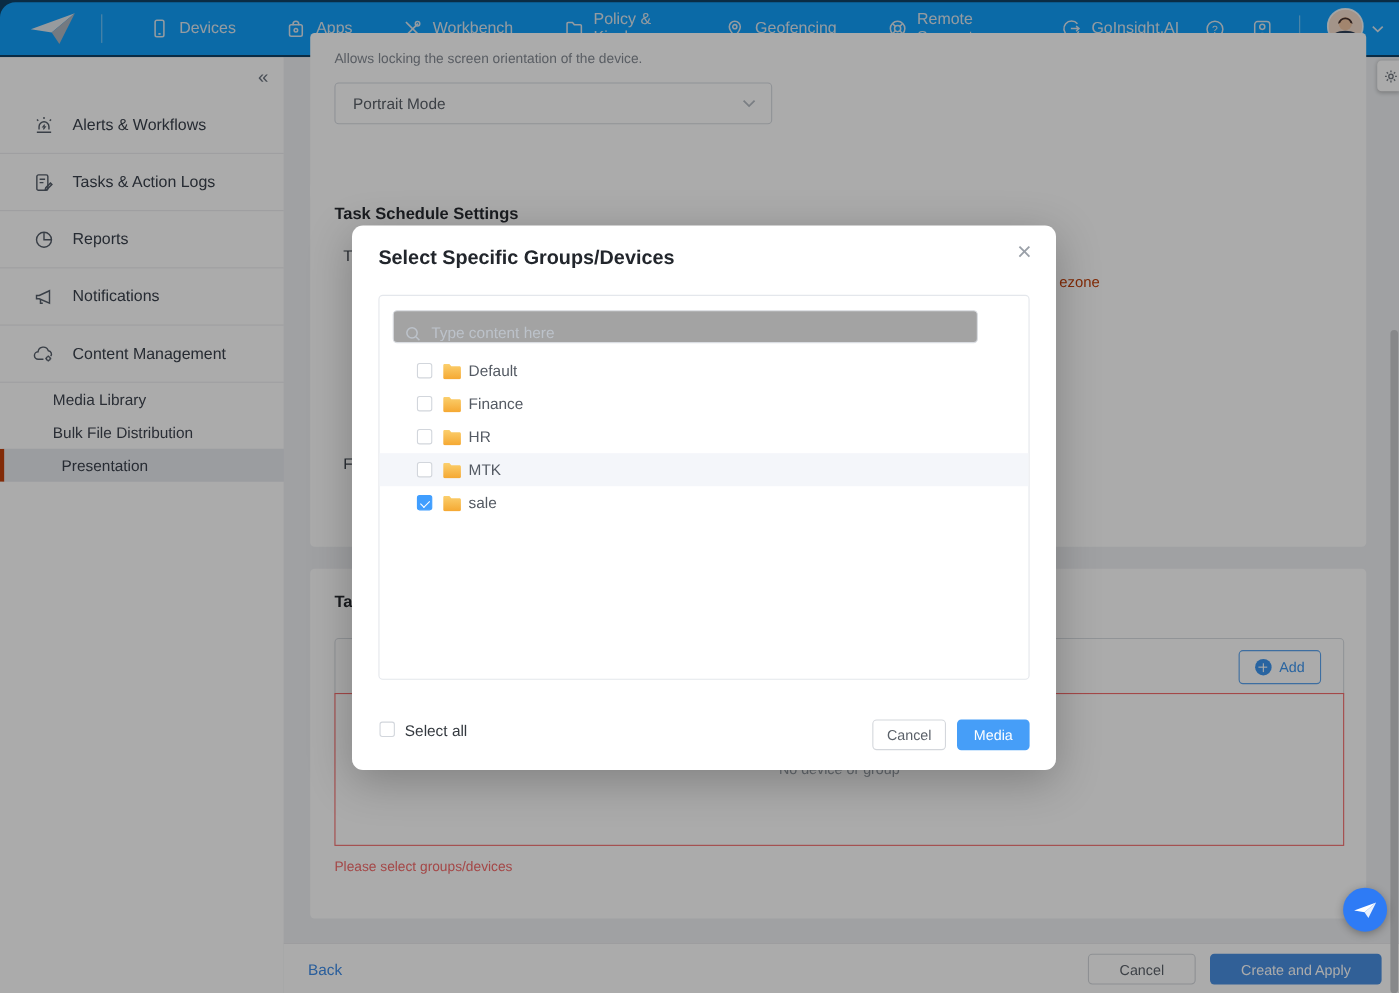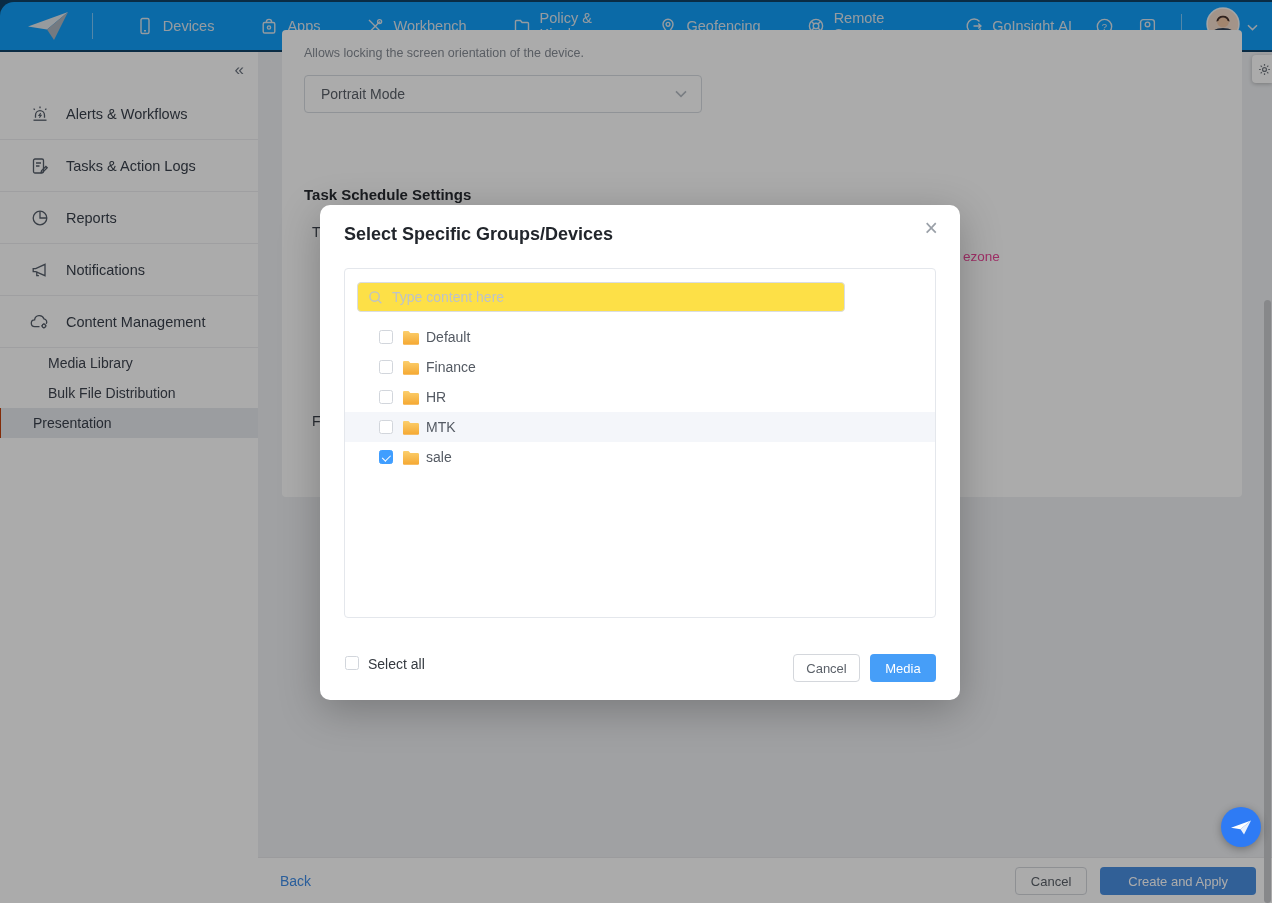--- a/index.html
+++ b/index.html
@@ -29,38 +29,38 @@
   
   .sidebar{left:0;top:52px;width:258px;height:851px;background:#ffffff;}
   .collapse{position:absolute;right:16px;top:8px;font-size:17px;color:#6d7580;letter-spacing:-2px;}
   .side-list{margin-top:36px;}
   .side-item{height:51px;display:flex;align-items:center;padding-left:30px;
     border-bottom:1px solid #ededf0;color:#3a414c;font-size:14.5px;cursor:pointer;}
   .side-item:last-child{border-bottom:none;}
   .side-item .sicon{width:20px;height:20px;margin-right:16px;color:#565e6a;flex:0 0 auto;}
   .sub-item{height:30px;display:flex;align-items:center;padding-left:48px;
     font-size:14px;color:#3f4550;cursor:pointer;}
-  .sub-item.active{background:#e8eaef;width:250px;padding-left:32px;
-    border-left:1px solid #c2410c;border-radius:0 15px 15px 0;color:#3a414c;}
+  .sub-item.active{background:#e8eaef;width:250px;padding-left:52px;
+    border-left:4px solid #c2410c;border-radius:0 15px 15px 0;color:#3a414c;}
 
   
   .main{left:258px;top:52px;width:1014px;height:851px;background:#eff1f4;}
   .card{position:absolute;left:24px;width:960px;background:#ffffff;border-radius:4px;}
   .card1{top:-22px;height:152px;}
   .helper-text{position:absolute;left:22px;top:16px;font-size:12.5px;color:#868c95;}
   .select-box{position:absolute;left:22px;top:45px;width:396px;height:36px;
     border:1px solid #d7dbe1;border-radius:4px;background:#fff;display:flex;align-items:center;}
   .select-box .sel-label{padding-left:16px;font-size:14px;color:#5b6169;flex:1;}
   .select-box .chev{margin-right:14px;display:flex;}
   .card2{top:113px;height:332px;}
   .card-title{position:absolute;left:22px;top:21px;font-size:15px;font-weight:600;color:#272b31;}
   .partial{position:absolute;font-size:14px;color:#3c424c;}
   .p-t{left:30px;top:59px;}
   .p-f{left:30px;top:248px;}
-  .tz-link{position:absolute;left:681px;top:84px;font-size:13.5px;color:#ec4899;cursor:pointer;}
+  .tz-link{position:absolute;left:681px;top:84px;font-size:13.5px;color:#c2410c;cursor:pointer;}
   .card3{top:465px;height:318px;}
   .p-ta{position:absolute;left:22px;top:22px;font-size:15px;font-weight:600;color:#272b31;}
   .toolbar-box{position:absolute;left:22px;top:63px;width:916px;height:50px;
     border:1px solid #d9dde2;border-radius:4px 4px 0 0;background:#fff;}
   .add-btn{position:absolute;right:20px;top:10px;height:29px;padding:0 14px;
     display:flex;align-items:center;gap:7px;border:1px solid #5ba4f0;border-radius:4px;
     color:#3d96f0;font-size:13px;background:#fff;cursor:pointer;}
   .plus-circle{width:15px;height:15px;border-radius:50%;background:#3d96f0;position:relative;}
   .plus-circle::before,.plus-circle::after{content:"";position:absolute;background:#fff;}
   .plus-circle::before{left:3.5px;top:6.8px;width:8px;height:1.6px;}
@@ -70,43 +70,43 @@
   .empty-text{font-size:13px;color:#99a0a8;}
   .error-text{position:absolute;left:22px;top:264px;font-size:12.5px;color:#f56c6c;}
 
   
   .bottombar{left:258px;top:857px;width:1014px;height:46px;background:#fff;
     border-top:1px solid #e7e7ea;display:flex;align-items:center;gap:21px;}
   .back-link{margin-left:22px;font-size:14px;color:#3f8de8;cursor:pointer;}
   .bar-buttons{margin-left:auto;display:flex;gap:13px;margin-right:16px;}
   .btn{height:28px;border-radius:4px;font-size:13px;display:flex;align-items:center;
     justify-content:center;cursor:pointer;box-sizing:border-box;}
-  .btn-plain{border:1px solid #d4d7dc;background:#fff;color:#5b6169;padding:0 15px;}
+  .btn-plain{border:1px solid #d4d7dc;background:#fff;color:#5b6169;padding:0 28px;}
   .btn-primary-dim{background:#4a90e2;color:#fff;padding:0 28px;}
 
   
   .gear-tab{left:1252px;top:55px;width:20px;height:28px;background:#fff;
     border-radius:4px 0 0 4px;box-shadow:0 1px 4px rgba(0,0,0,.25);
     display:flex;align-items:center;justify-content:flex-end;}
   .scroll-thumb{left:1264px;top:300px;width:7px;height:603px;background:#c9cbce;border-radius:4px;}
 
   
   .overlay{left:0;top:0;width:1272px;height:903px;background:rgba(0,0,0,0.33);z-index:50;}
 
   
   .modal{left:320px;top:205px;width:640px;height:495px;background:#fff;border-radius:10px;
     box-shadow:0 10px 40px rgba(0,0,0,.25);z-index:60;}
   .modal-title{position:absolute;left:24px;top:19px;font-size:18px;font-weight:700;color:#22262c;}
   .modal-close{position:absolute;right:22px;top:12px;font-size:23px;color:#9aa0a8;
     cursor:pointer;line-height:1;font-weight:400;}
   .panel{position:absolute;left:24px;top:63px;width:592px;height:350px;
     border:1px solid #e4e7ec;border-radius:4px;box-sizing:border-box;}
-  .search-wrap{position:absolute;left:12px;top:13px;width:488px;height:30px;
+  .search-wrap{position:absolute;left:12px;top:13px;width:532px;height:30px;
     border:1px solid #dadde2;border-radius:4px;box-sizing:border-box;
-    display:flex;align-items:center;background:#fde047;}
+    display:flex;align-items:flex-end;background:#a3a3a3;}
   .search-wrap svg{margin-left:10px;flex:0 0 auto;}
   .search-input{border:none;outline:none;flex:1;margin-left:7px;font-size:14px;color:#454a52;
     font-family:"Liberation Sans","DejaVu Sans",sans-serif;background:transparent;}
   .search-input::placeholder{color:#bcc2ca;}
   .tree{position:absolute;left:0;top:53px;width:590px;}
   .tree-row{height:30px;display:flex;align-items:center;padding-left:34px;cursor:pointer;}
   .tree-row.hover{background:#f4f6fa;}
   .cb{width:14px;height:14px;border:1px solid #d2d6dc;border-radius:2.5px;background:#fff;
     box-sizing:border-box;position:relative;flex:0 0 auto;cursor:pointer;}
   .cb.checked{background:#409eff;border-color:#409eff;}
@@ -306,20 +306,33 @@
     </div>
   </div>
 
   <div class="card card2">
     <div class="card-title">Task Schedule Settings</div>
     <div class="partial p-t">T</div>
     <div class="tz-link">ezone</div>
     <div class="partial p-f">F</div>
   </div>
 
+  <div class="card card3">
+    <div class="p-ta">Ta</div>
+    <div class="toolbar-box">
+      <div class="add-btn">
+        <span class="plus-circle"></span>
+        <span>Add</span>
+      </div>
+    </div>
+    <div class="red-box">
+      <span class="empty-text">No device or group</span>
+    </div>
+    <div class="error-text">Please select groups/devices</div>
+  </div>
 </div>
 
 <div class="abs bottombar">
   <span class="back-link">Back</span>
   <div class="bar-buttons">
     <div class="btn btn-plain">Cancel</div>
     <div class="btn btn-primary-dim">Create and Apply</div>
   </div>
 </div>
 

